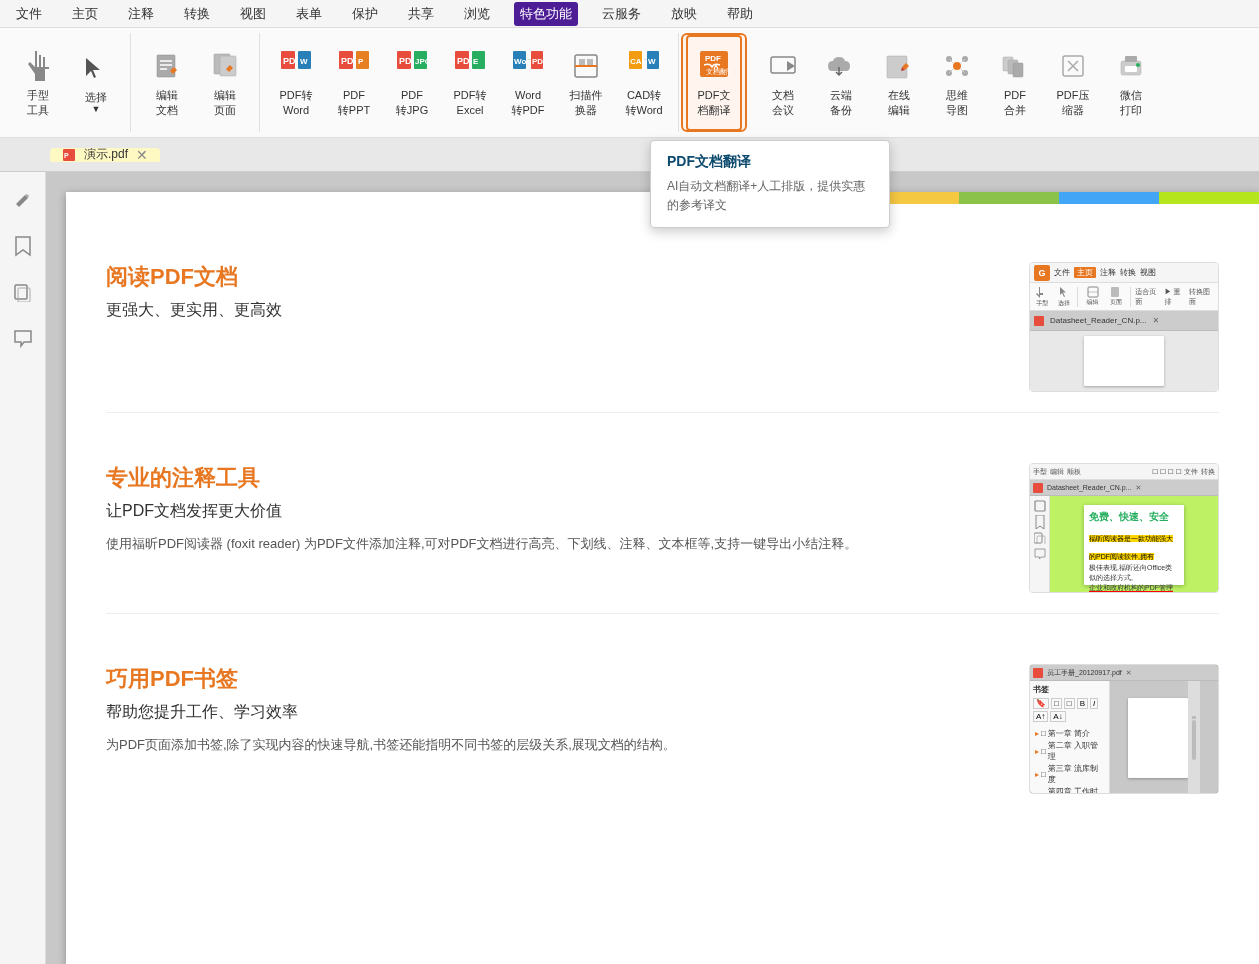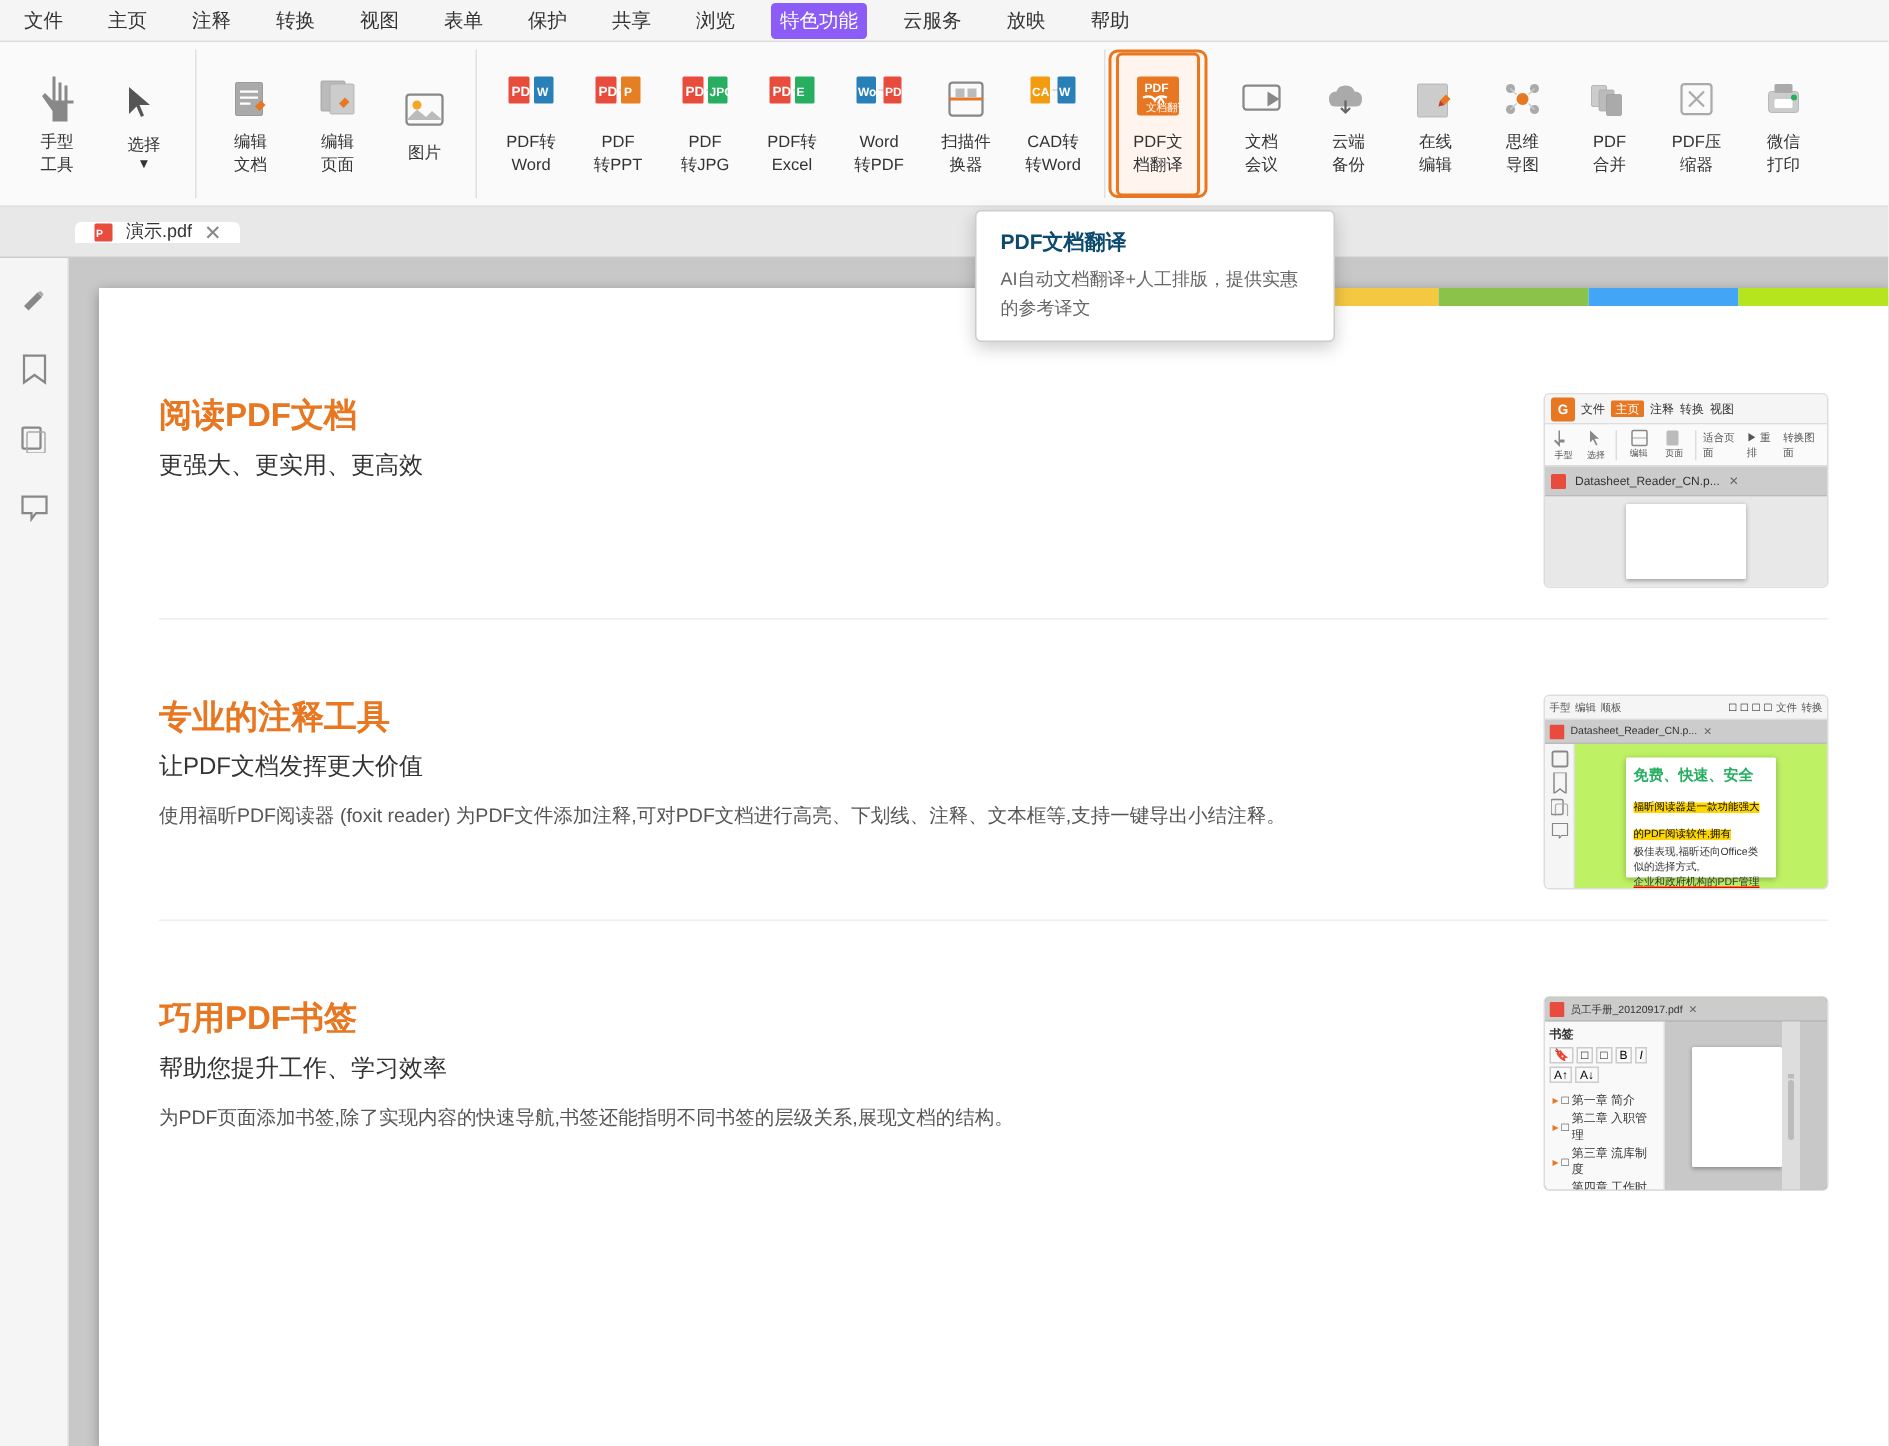--- a/index.html
+++ b/index.html
@@ -15,21 +15,21 @@
       padding: 0 10px;
       gap: 18px;
     }
     .menu-item {
       font-size: 13px;
       color: #333;
       cursor: pointer;
       padding: 3px 6px;
     }
     .menu-item.active {
-      background: #8b5cf6;
+      background: #4c1d95;
       color: white;
       border-radius: 3px;
     }
 
     
     .toolbar {
       background: #fafafa;
       border-bottom: 1px solid #ddd;
       display: flex;
       align-items: stretch;
@@ -79,21 +79,21 @@
     
     .tab-bar {
       background: #e8e8e8;
       height: 34px;
       display: flex;
       align-items: center;
       padding: 0 0 0 50px;
       border-bottom: 1px solid #ccc;
     }
     .tab-item {
-      background: #ffffff;
+      background: #fef9c3;
       height: 14px;
       display: flex;
       align-items: center;
       padding: 0 12px;
       font-size: 12px;
       color: #333;
       border-radius: 4px 4px 0 0;
       gap: 8px;
       cursor: pointer;
     }
@@ -314,30 +314,20 @@
     </div>
     <div class="tool-btn">
       <div class="icon-img">
         <svg width="30" height="30" viewBox="0 0 30 30">
           <rect x="4" y="3" width="16" height="20" rx="1" fill="#bbb" stroke="#999" stroke-width="0.5"></rect>
           <rect x="8" y="3" width="16" height="20" rx="1" fill="#ccc" stroke="#aaa" stroke-width="0.5" transform="translate(2,2)"></rect>
           <path d="M16 18 L20 14 L23 17 L19 21 Z" fill="#e87722"></path>
         </svg>
       </div>
       <span>编辑<br>页面</span>
-    </div>
-    <div class="tool-btn">
-      <div class="icon-img">
-        <svg width="30" height="30" viewBox="0 0 30 30">
-          <rect x="3" y="5" width="24" height="20" rx="2" fill="none" stroke="#888" stroke-width="1.5"></rect>
-          <circle cx="10" cy="12" r="3" fill="#f5a623"></circle>
-          <path d="M3 22 L10 15 L16 20 L20 16 L27 22 Z" fill="#bbb"></path>
-        </svg>
-      </div>
-      <span>图片</span>
     </div>
   </div>
 
   <div class="tool-group">
     <div class="tool-btn">
       <div class="icon-img">
         <svg width="32" height="34" viewBox="0 0 32 34">
           <rect x="1" y="2" width="14" height="18" rx="1" fill="#e74c3c"></rect>
           <text x="3" y="15" font-size="9" fill="white" font-weight="bold">PDF</text>
           <text x="17" y="10" font-size="7" fill="#888">→</text>

